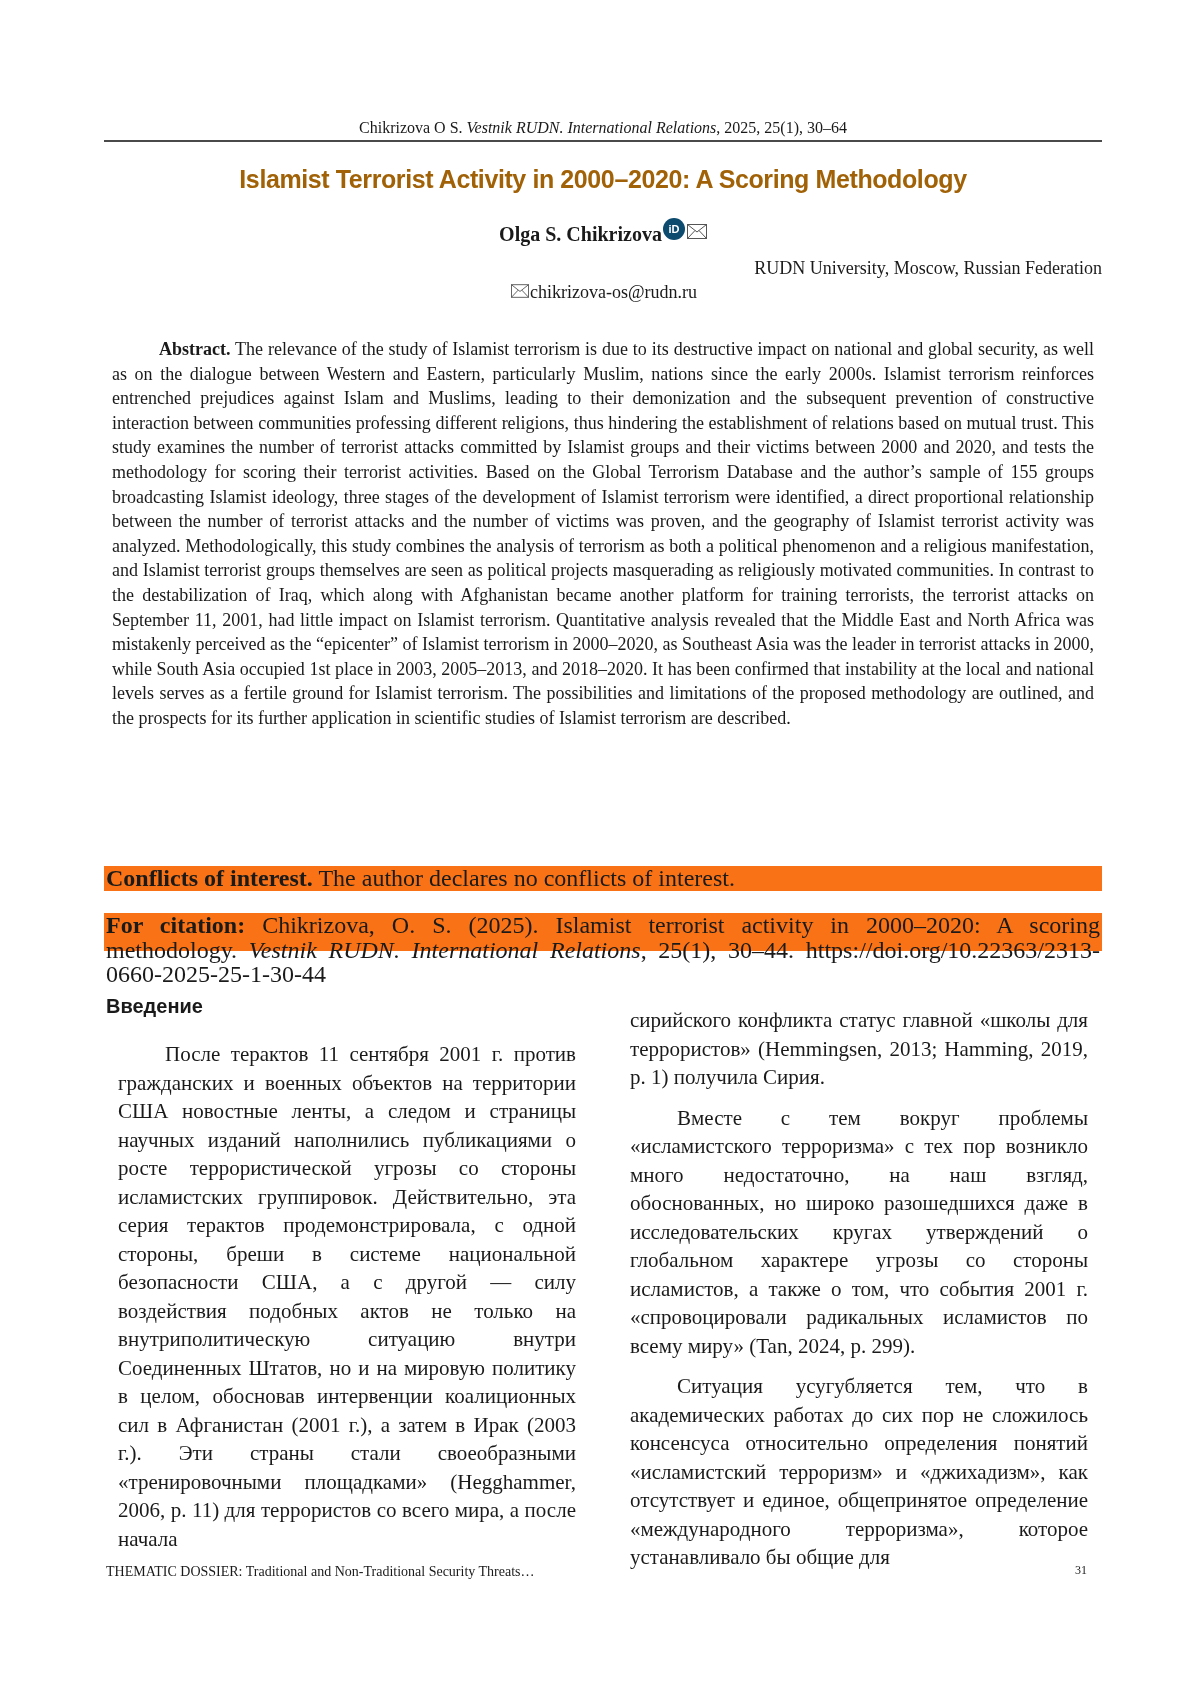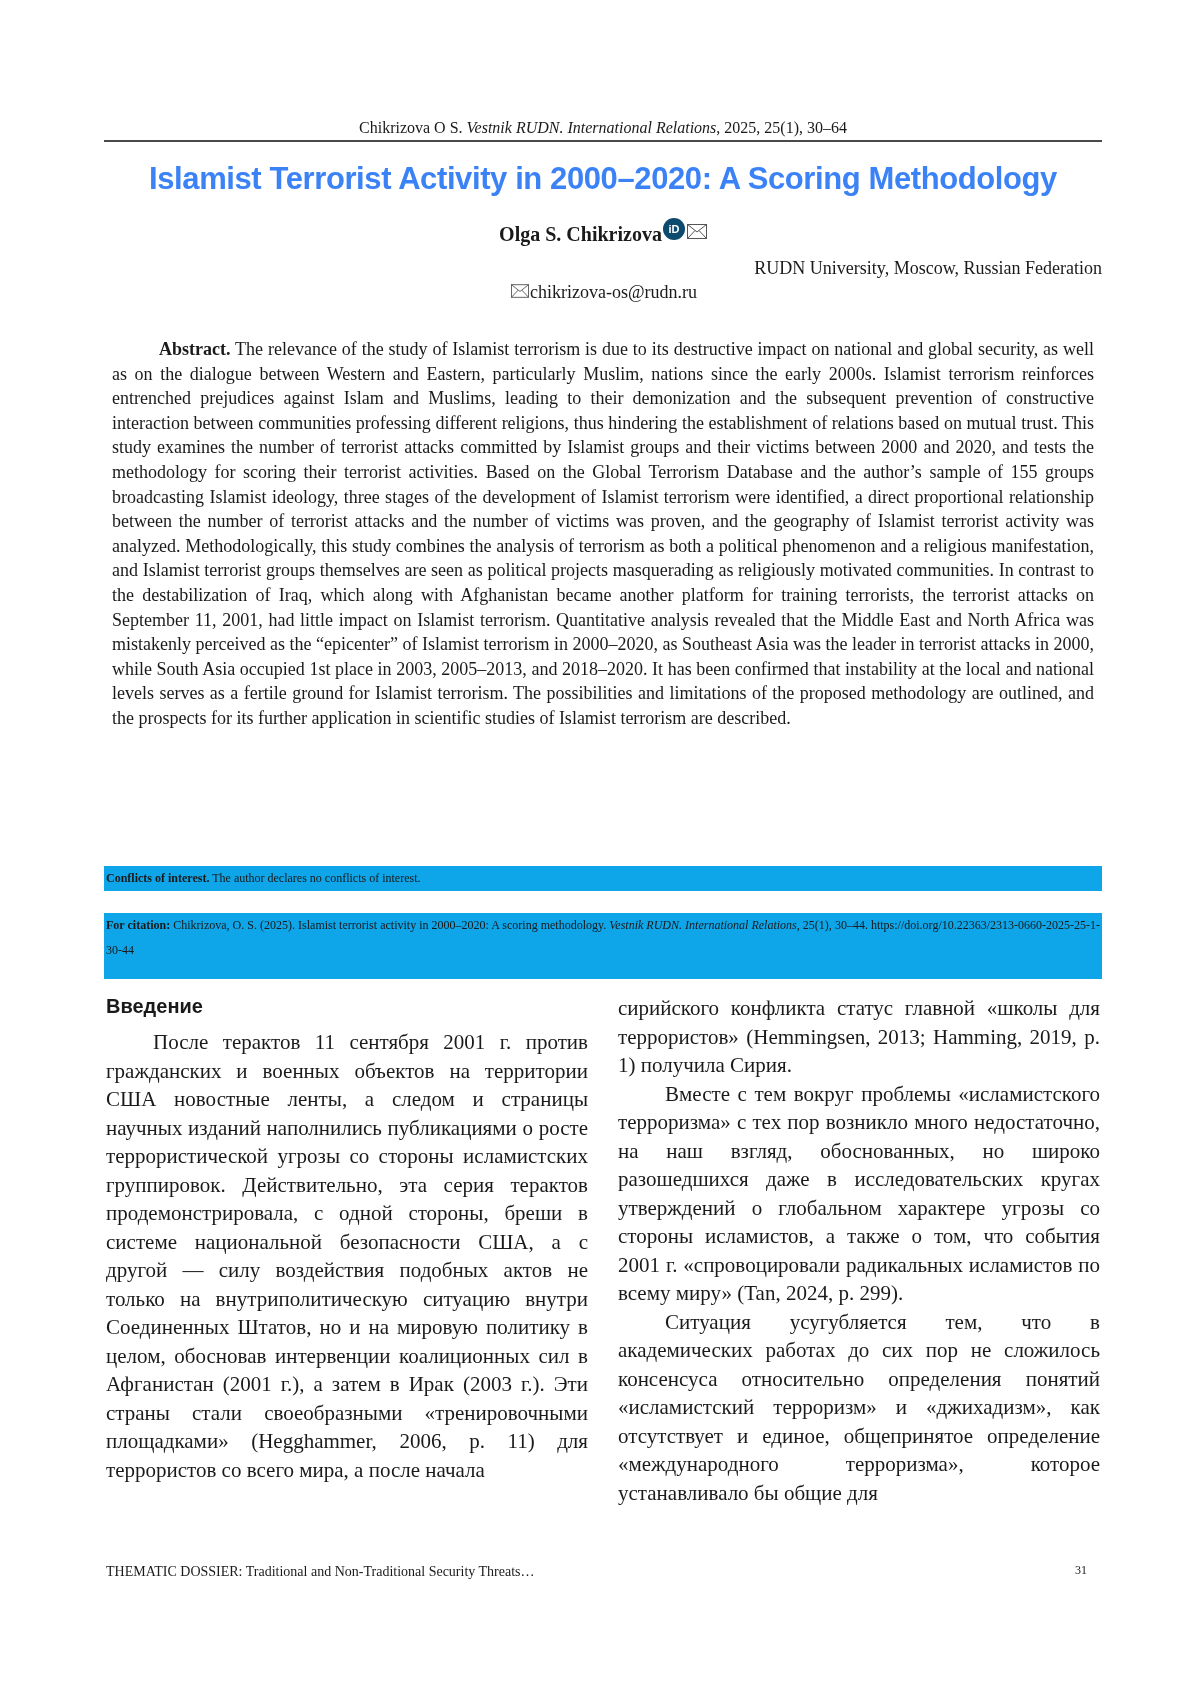--- a/index.html
+++ b/index.html
@@ -7,48 +7,48 @@
          font-family: "Liberation Serif", "DejaVu Serif", serif; color: #1a1a1a; }
   .abs { position: absolute; }
 
   .running-head { left: 104px; width: 998px; top: 118px; text-align: center;
                   font-size: 16px; line-height: 20px; }
   .running-head i { font-style: italic; }
   .rule { left: 104px; width: 998px; top: 140px; height: 2px; background: #4a4a4a; }
 
   .title { left: 104px; width: 998px; top: 162px; text-align: center;
            font-family: "Liberation Sans", "DejaVu Sans", sans-serif; font-weight: bold;
-           font-size: 31px; line-height: 34px; letter-spacing: -0.4px; color: #3b82f6; }
+           font-size: 25px; line-height: 34px; letter-spacing: -0.4px; color: #a16207; }
 
   .author { left: 104px; width: 998px; top: 218px; text-align: center;
             font-size: 20px; font-weight: bold; line-height: 26px; }
   .orcid { display: inline-block; width: 22px; height: 22px; border-radius: 50%;
            background: #0c4a6e; color: #fff; font-family: "Liberation Sans", sans-serif;
            font-size: 11px; font-weight: bold; line-height: 22px; text-align: center;
            vertical-align: 8px; margin-left: 1px; }
   .mail { display: inline-block; width: 20px; height: 15px; vertical-align: 2px; margin-left: 2px; }
 
   .affil { left: 104px; width: 998px; top: 256px; text-align: right; font-size: 18px; line-height: 24px; }
   .email { left: 104px; width: 998px; top: 280px; text-align: center; font-size: 18px; line-height: 24px; }
   .email .mail { width: 18px; height: 14px; vertical-align: 0; margin-right: 1px; }
 
   .abstract { left: 104px; width: 998px; top: 329px; font-size: 18px; line-height: 24.6px;
               text-align: justify; }
   .abstract p { margin: 8px; text-indent: 47px; }
   .abstract b { font-weight: bold; }
 
-  .grey-box { left: 104px; width: 998px; background: #0ea5e9; font-size: 12px; line-height: 24.6px;
+  .grey-box { left: 104px; width: 998px; background: #f97316; font-size: 24px; line-height: 24.6px;
               text-align: justify; padding: 0 2px; box-sizing: border-box; }
   .conflicts { top: 866px; height: 25px; }
-  .citation { top: 913px; height: 66px; }
+  .citation { top: 913px; height: 38px; }
   .grey-box b { font-weight: bold; }
   .grey-box i { font-style: italic; }
 
   .col { width: 482px; font-size: 21px; line-height: 28.5px; text-align: justify; }
-  .col p { margin: 0; }
+  .col p { margin: 12px; }
   .col .indent { text-indent: 47px; }
   .col-left { left: 106px; top: 1028px; }
   .col-right { left: 618px; top: 994px; }
   .section-head { left: 106px; width: 482px; top: 993px; text-align: left;
                   font-family: "Liberation Sans", "DejaVu Sans", sans-serif; font-weight: bold;
                   font-size: 20px; line-height: 26px; }
 
   .footer-left { left: 106px; top: 1560px; font-size: 14px; line-height: 24px; }
   .footer-right { left: 1060px; width: 42px; top: 1558px; text-align: center; font-size: 12px; line-height: 24px; }
 </style>

